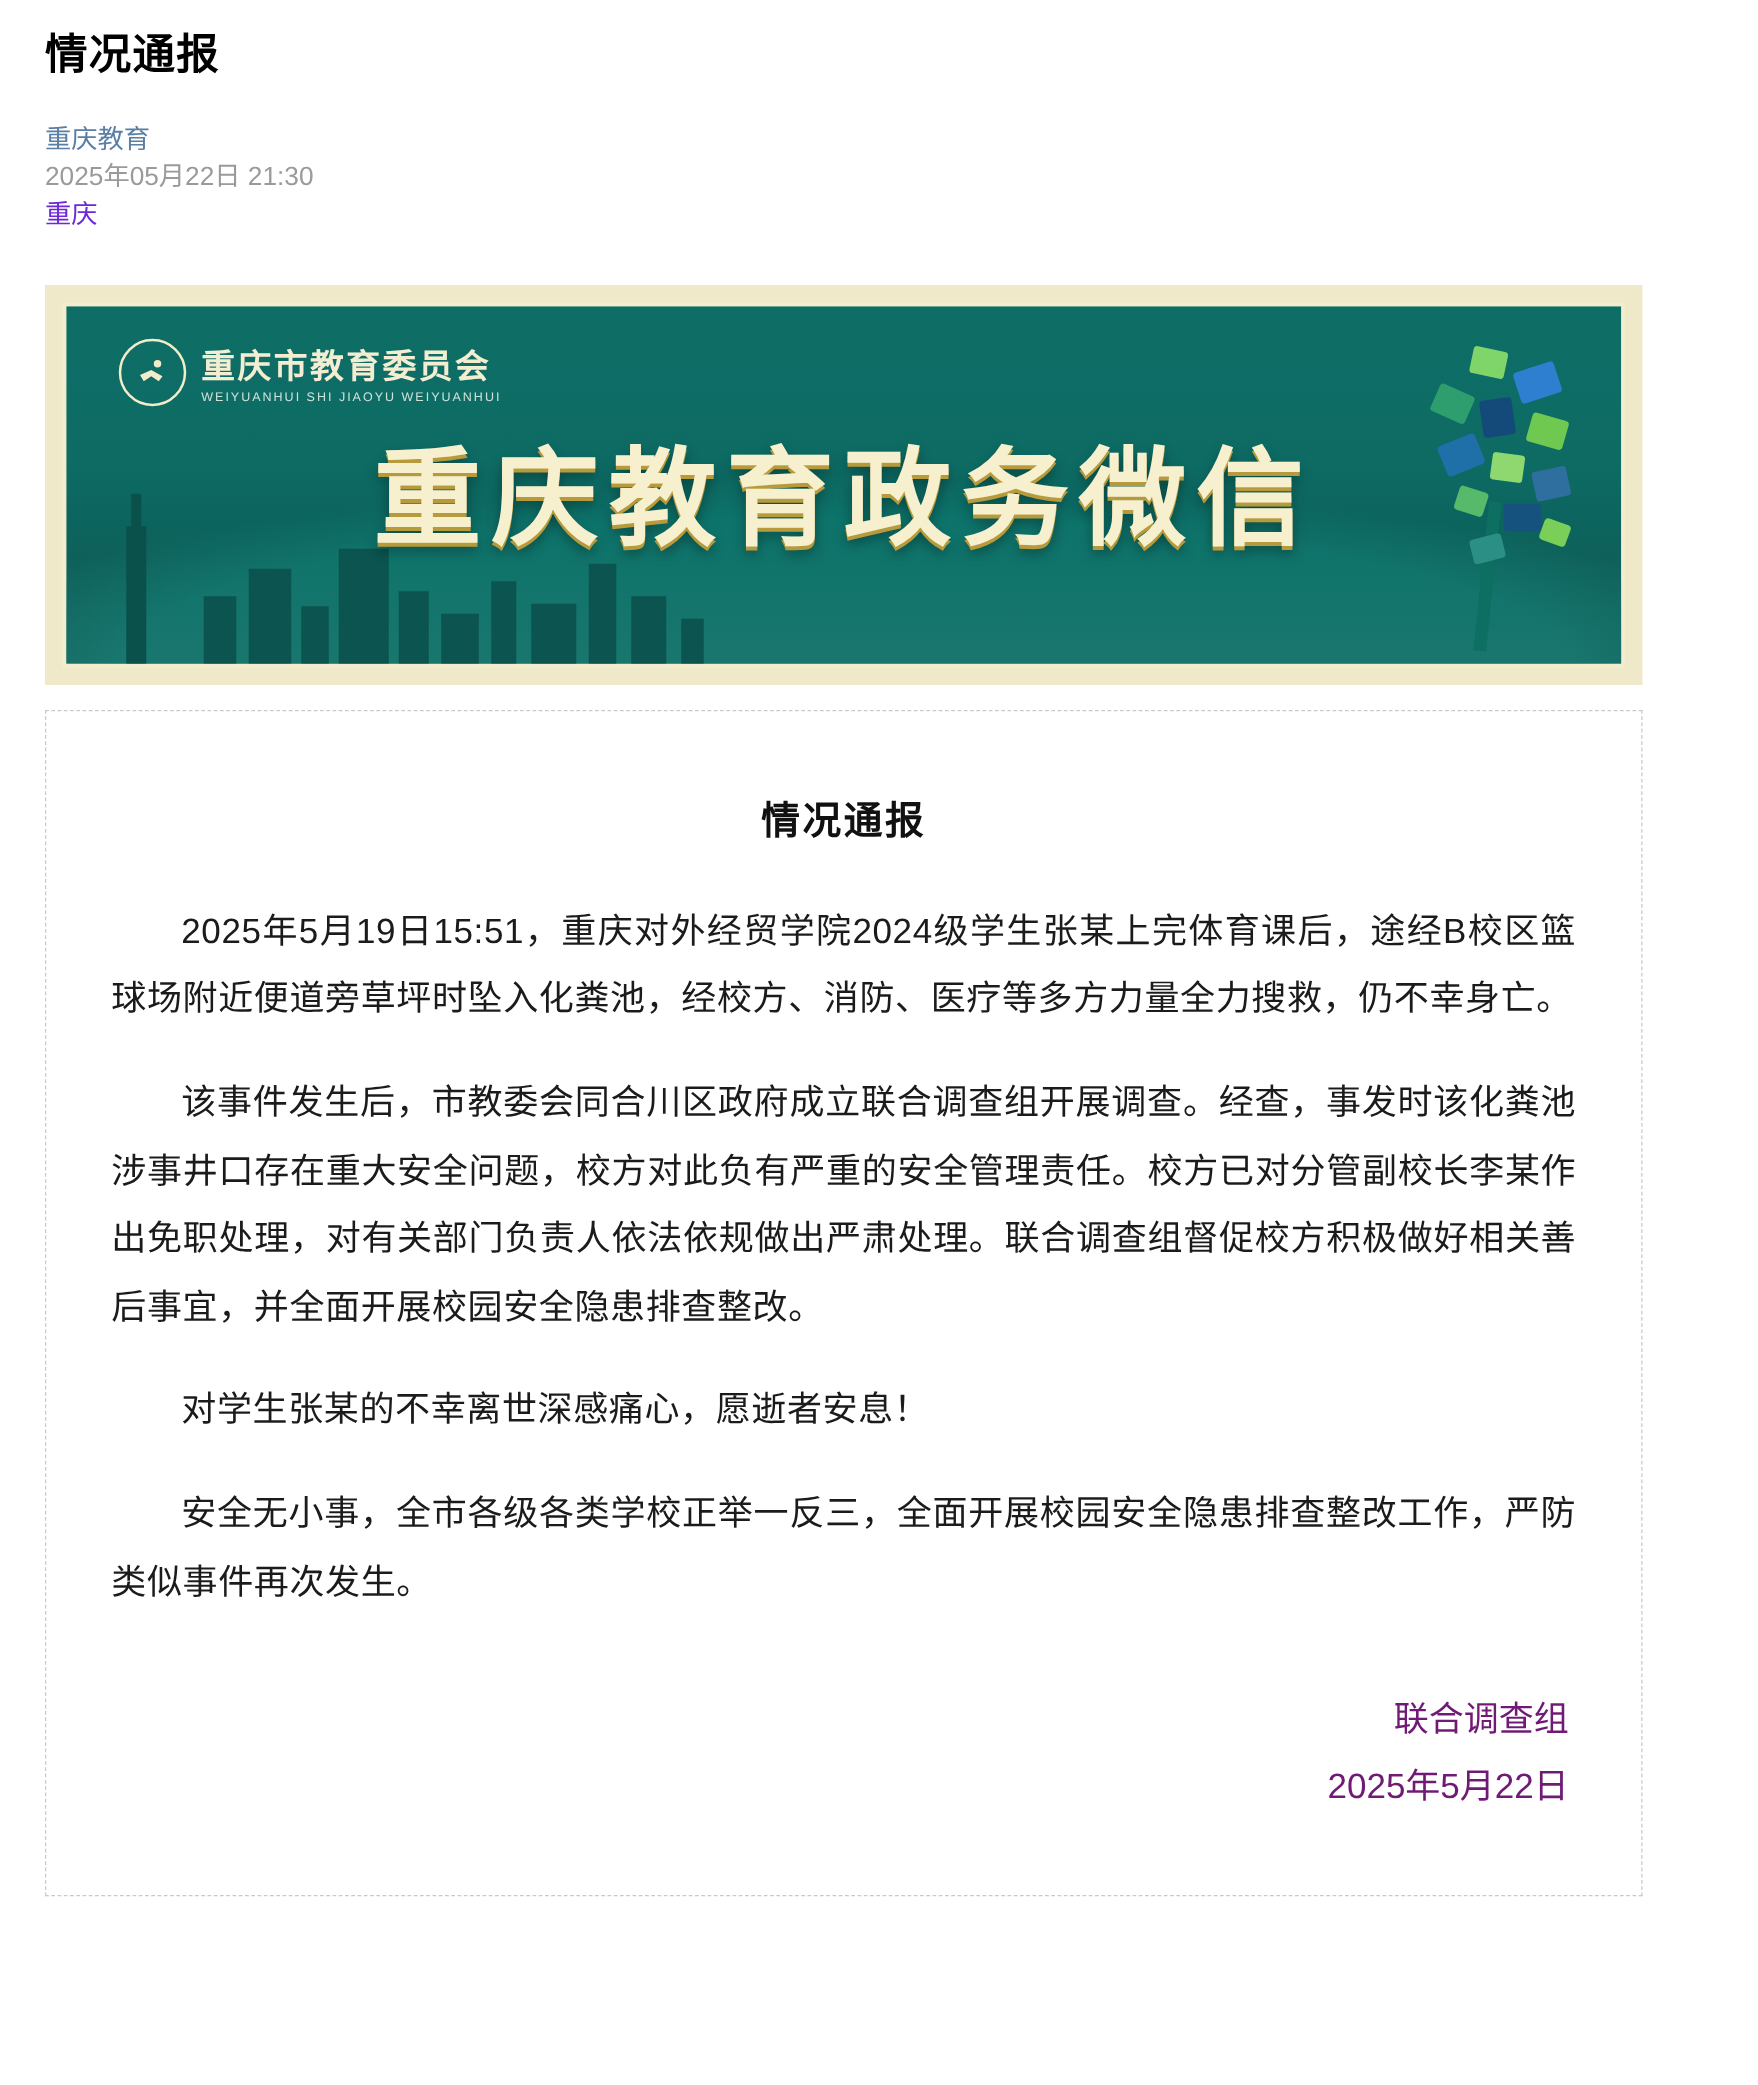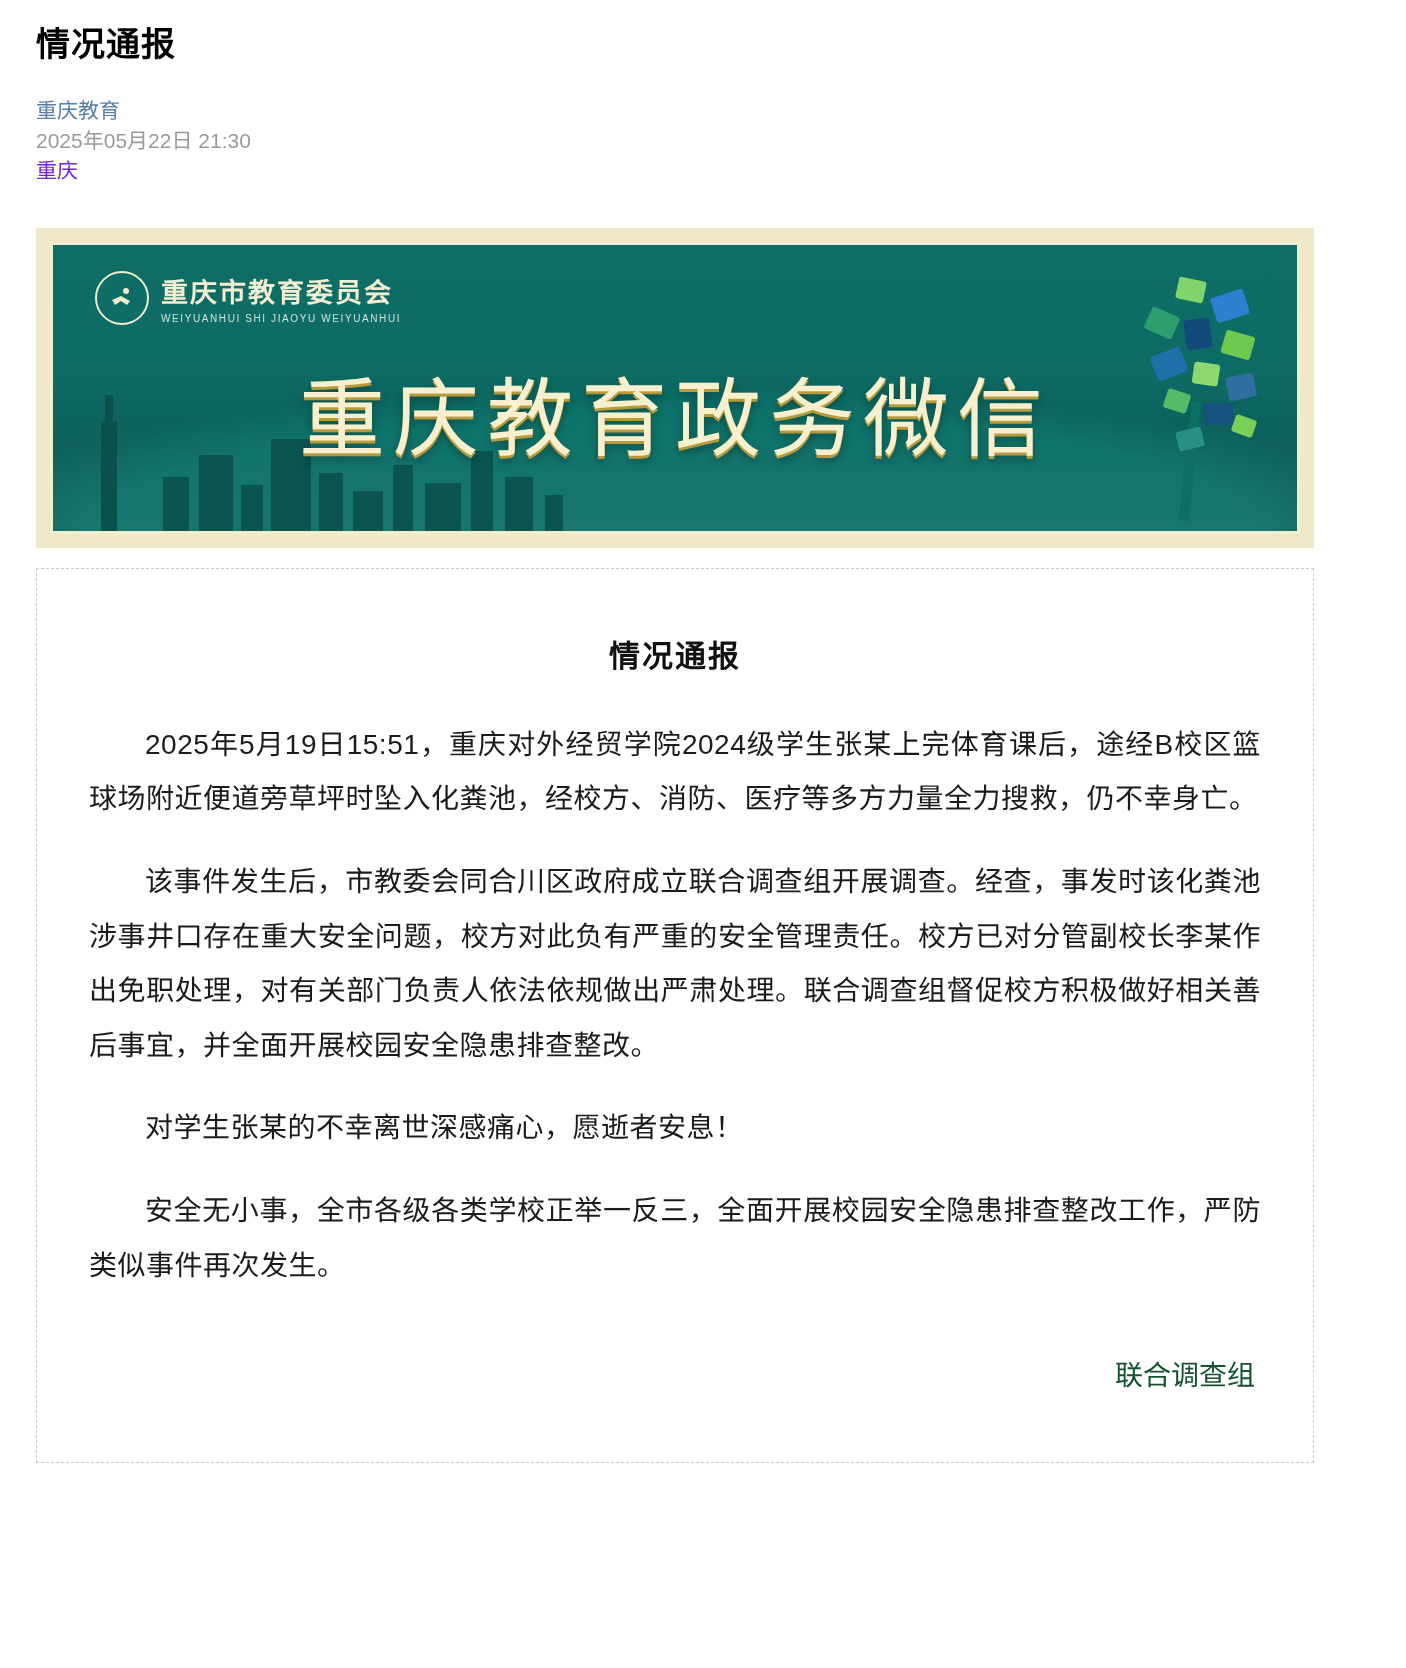--- a/index.html
+++ b/index.html
@@ -132,24 +132,24 @@
     font-family: "DejaVu Sans", sans-serif;
   }
   .logo-en {
     font-size: 10px;
     color: #cfe3d9;
     letter-spacing: 1.6px;
   }
   .banner-title {
     position: absolute;
     left: 0; right: 0;
-    top: 104px;
+    top: 84px;
     text-align: center;
     font-size: 86px;
-    font-weight: normal;
+    font-weight: bold;
     letter-spacing: 8px;
     color: #f6f0cf;
     font-family: "DejaVu Sans", sans-serif;
     text-shadow: 0 3px 0 #b79a3c, 0 6px 10px rgba(0,0,0,.35);
   }
   
   .tree {
     position: absolute;
     right: 30px;
     top: 26px;
@@ -192,21 +192,21 @@
     text-align: justify;
     text-indent: 2em;
     margin: 0 0 28px 0;
     letter-spacing: .5px;
   }
   .sign-block {
     margin-top: 56px;
     text-align: right;
     font-size: 28px;
     line-height: 1.9;
-    color: #14532d;
+    color: #701a75;
     padding-right: 6px;
   }
 </style>
 </head>
 <body>
 
 <div class="page">
 
   <h1 class="article-title">情况通报</h1>
 
@@ -270,16 +270,17 @@
   <div class="notice-card">
     <div class="notice-title">情况通报</div>
 
     <p class="notice-p">2025年5月19日15:51，重庆对外经贸学院2024级学生张某上完体育课后，途经B校区篮球场附近便道旁草坪时坠入化粪池，经校方、消防、医疗等多方力量全力搜救，仍不幸身亡。</p>
     <p class="notice-p">该事件发生后，市教委会同合川区政府成立联合调查组开展调查。经查，事发时该化粪池涉事井口存在重大安全问题，校方对此负有严重的安全管理责任。校方已对分管副校长李某作出免职处理，对有关部门负责人依法依规做出严肃处理。联合调查组督促校方积极做好相关善后事宜，并全面开展校园安全隐患排查整改。</p>
     <p class="notice-p">对学生张某的不幸离世深感痛心，愿逝者安息！</p>
     <p class="notice-p">安全无小事，全市各级各类学校正举一反三，全面开展校园安全隐患排查整改工作，严防类似事件再次发生。</p>
 
     <div class="sign-block">
       <div>联合调查组</div>
+      <div>2025年5月22日</div>
     </div>
   </div>
 
 </div>
 
 </body></html>

